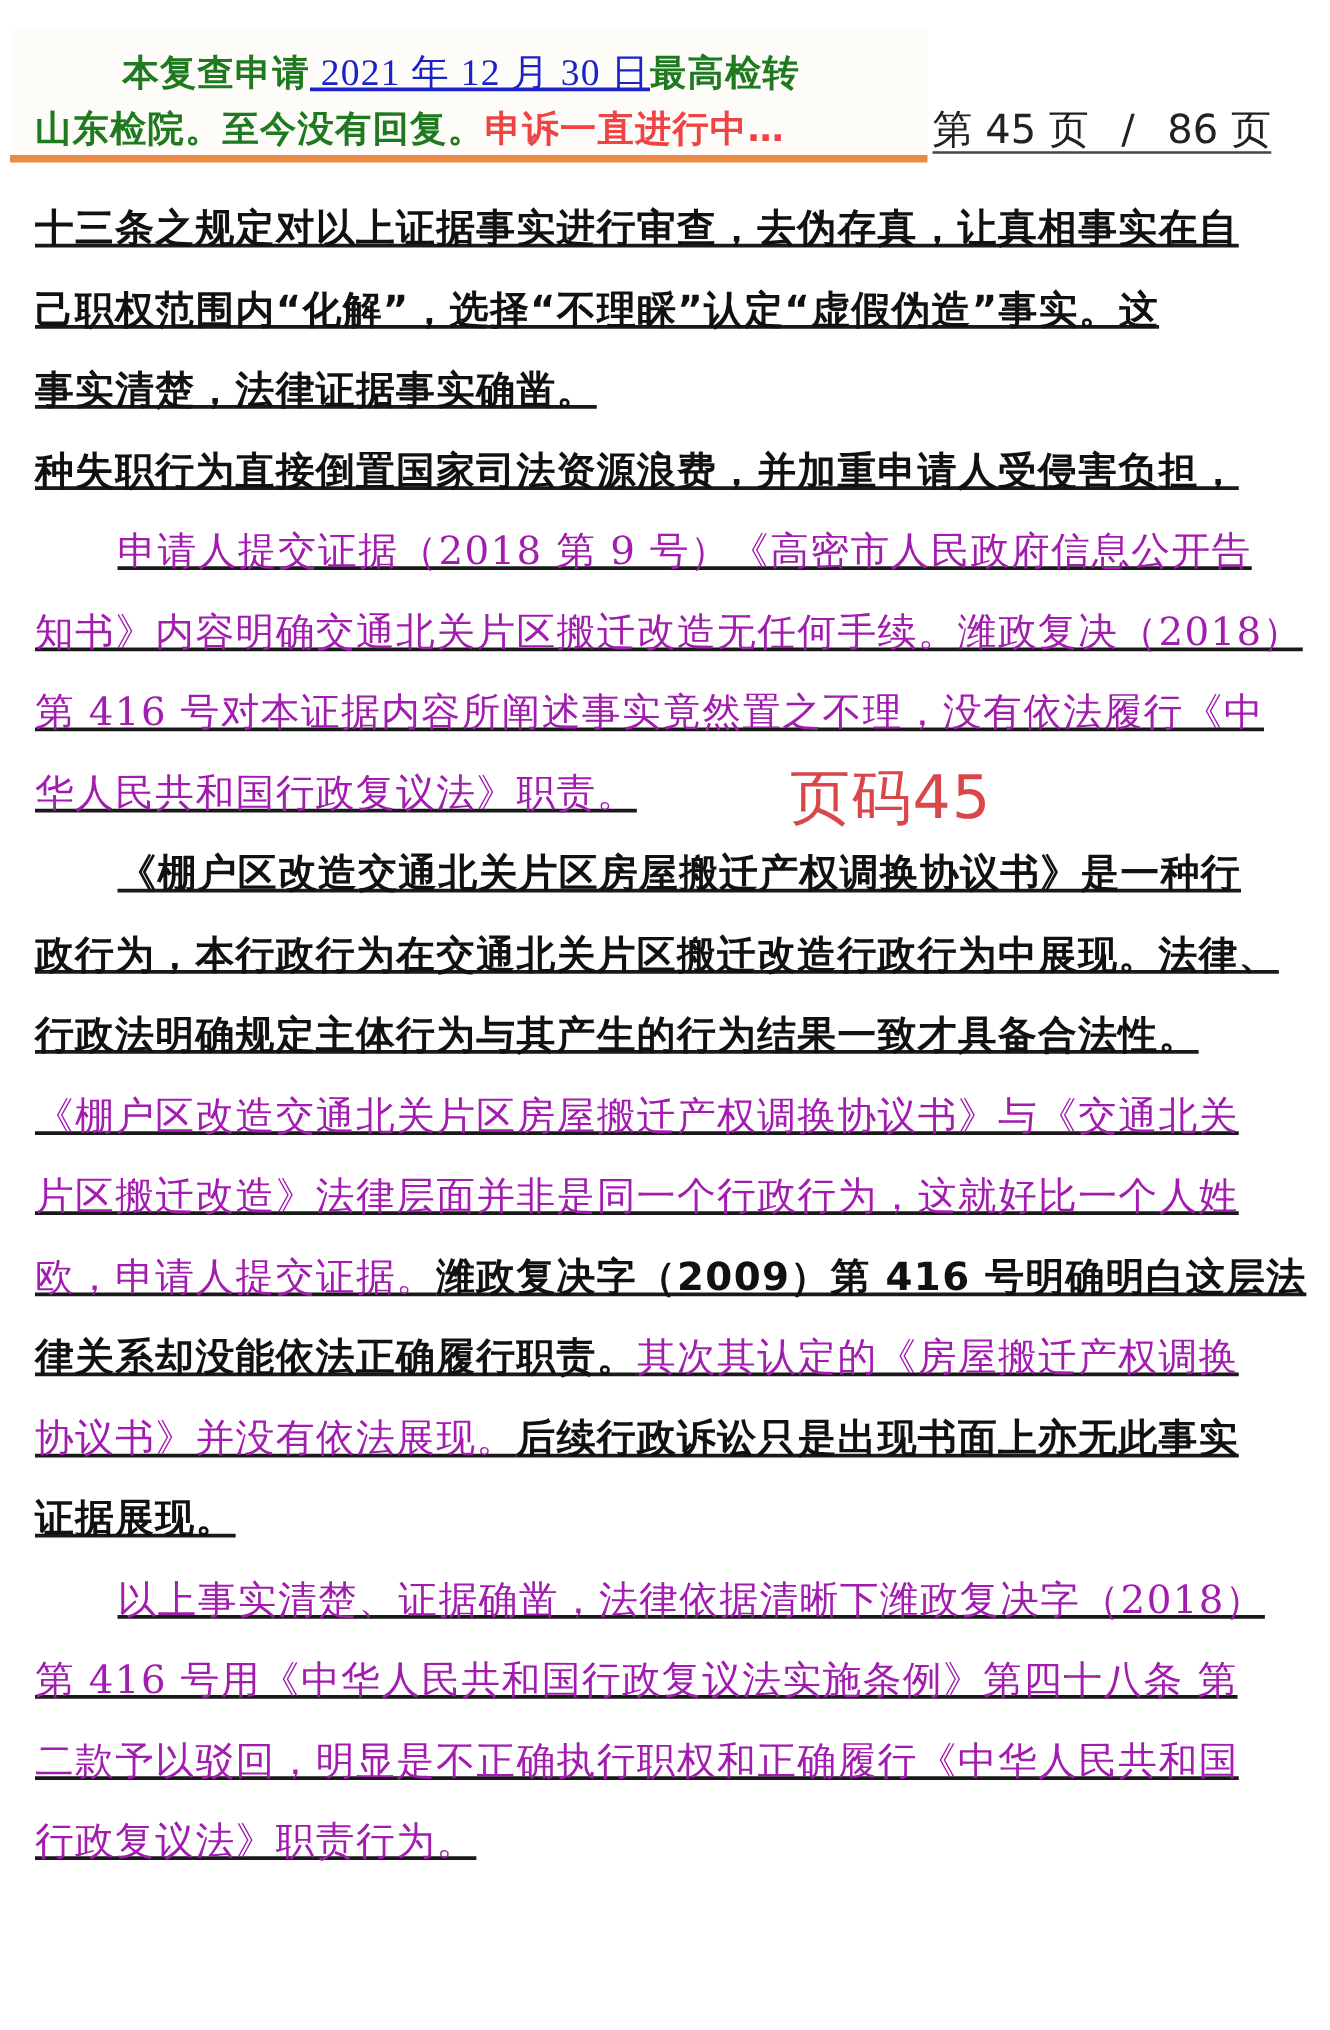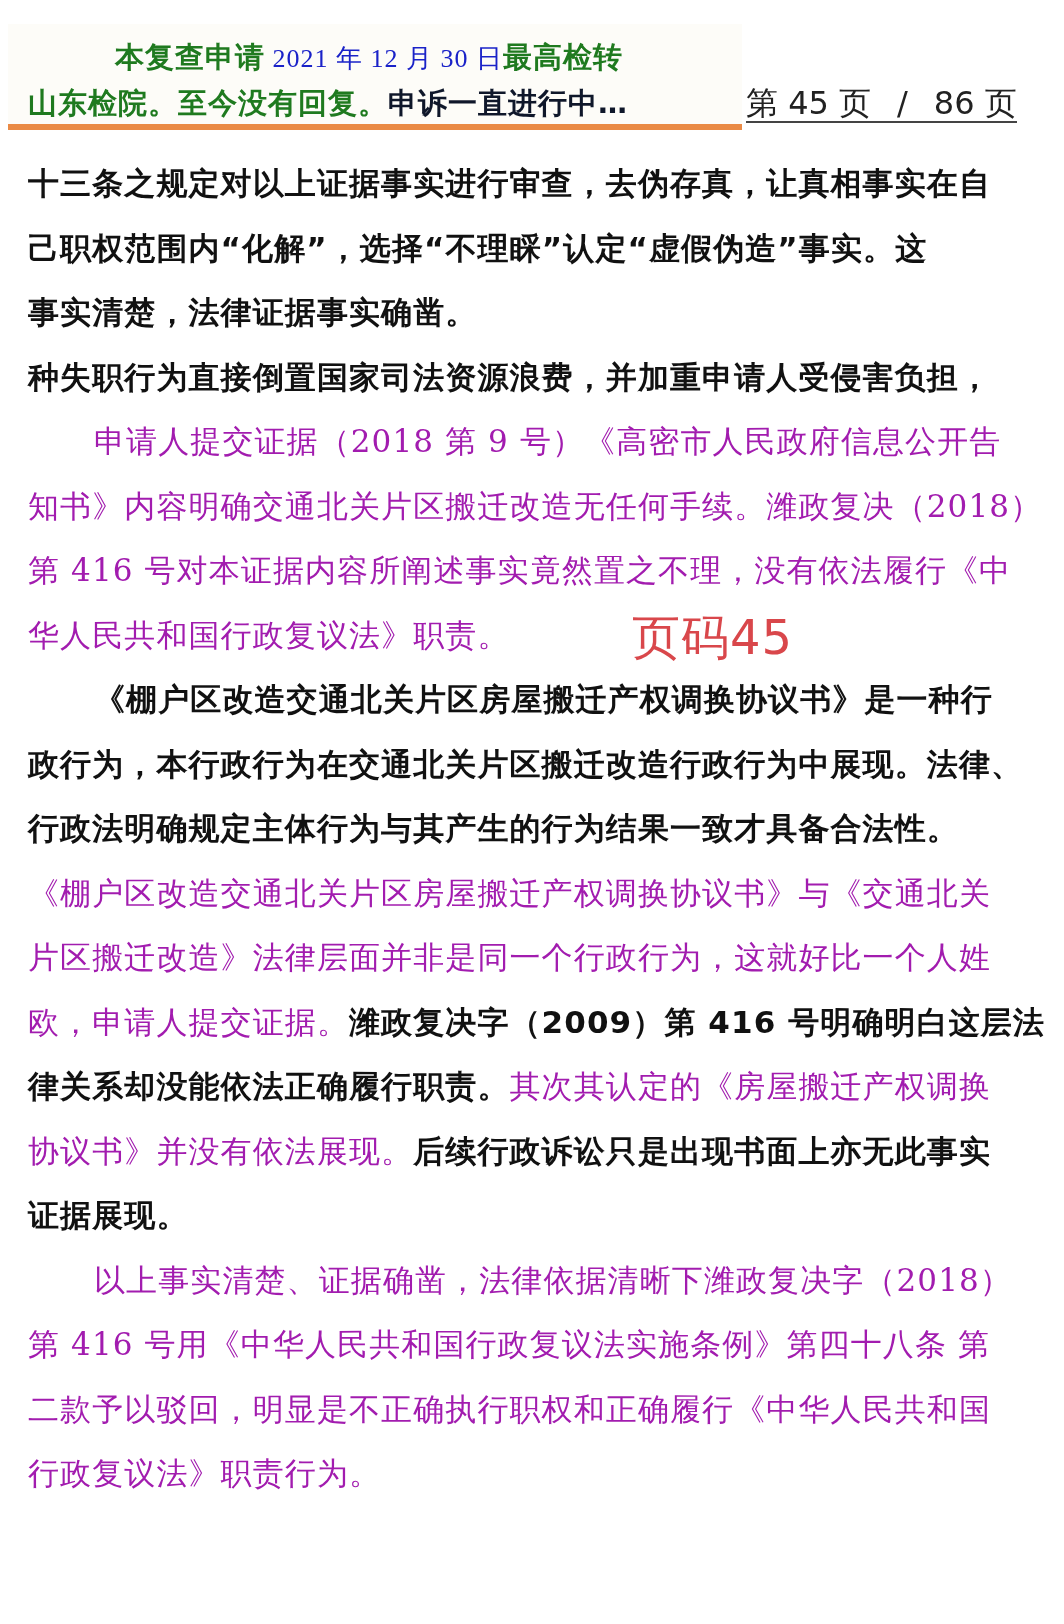--- a/index.html
+++ b/index.html
@@ -29,22 +29,22 @@
     width: 734px;
     text-align: center;
     font-size: 29px;
     font-weight: bold;
     white-space: nowrap;
     letter-spacing: 1px;
   }
   .banner-line.l1 { top: 14px; left: -6px; }
   .banner-line.l2 { top: 60px; left: 0px; text-align: left; padding-left: 20px; }
   .green { color: #1f7a1f; }
-  .blue { color: #1a22c8; font-family: "Liberation Serif", "DejaVu Serif", serif; font-weight: normal; font-size: 26px; }
-  .red { color: #0f172a; }
+  .blue { color: #1a22c8; font-family: "Liberation Serif", "DejaVu Serif", serif; font-weight: normal; font-size: 30px; text-decoration: underline; }
+  .red { color: #ef4444; }
   .orange-bar {
     position: absolute;
     left: 8px;
     top: 124px;
     width: 734px;
     height: 6px;
     background: #ea8a45;
   }
   .page-counter {
     position: absolute;
@@ -64,20 +64,21 @@
     left: 28px;
     top: 155px;
     width: 976px;
   }
   .line {
     height: 64.5px;
     line-height: 56px;
     font-size: 31px;
     white-space: nowrap;
     letter-spacing: 1.1px;
+    text-decoration: underline;
   }
   .b { font-weight: bold; color: #111; }
   .n { font-weight: normal; color: #a21caf; font-family: "DejaVu Serif", "Liberation Serif", serif; }
   .indent { padding-left: 66px; }
   .watermark {
     position: absolute;
     left: 632px;
     top: 606px;
     font-size: 48px;
     font-weight: normal;

